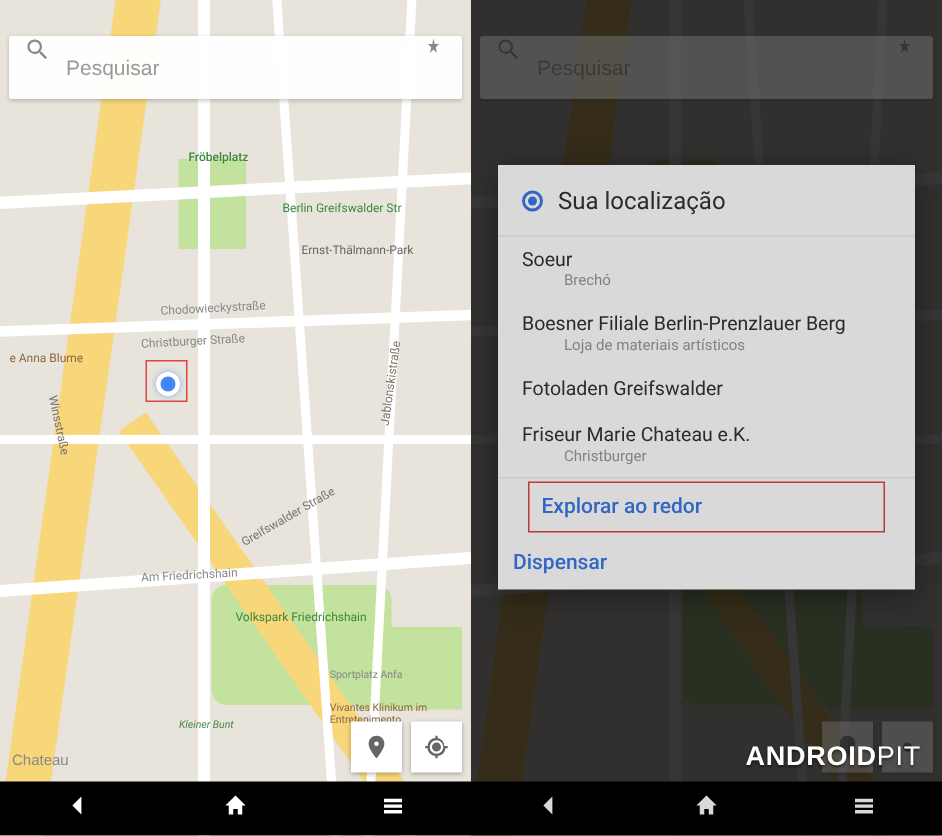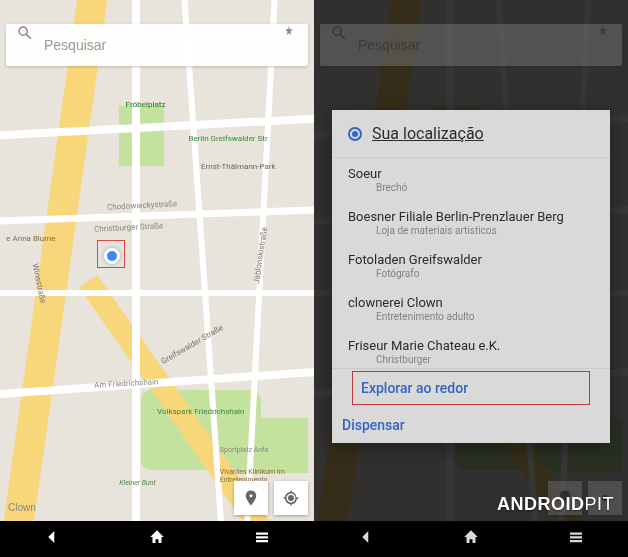--- a/index.html
+++ b/index.html
@@ -62,21 +62,21 @@
 .google-logo { position: absolute; bottom: 44px; left: 8px; font-size: 10px; color: #888; z-index: 8; font-family: Arial;}
 
 .nav-bar { position: absolute; bottom: 0; left: 0; right: 0; height: 36px; background: #000; display: flex; align-items: center; justify-content: space-around; z-index: 20; }
 .nav-btn svg { width: 18px; height: 18px; fill: #fff; }
 
 .dim-overlay { position: absolute; inset: 0; background: rgba(0,0,0,0.5); z-index: 10; }
 .dialog { position: absolute; top: 110px; left: 18px; right: 18px; background: #fff; z-index: 15; box-shadow: 0 4px 20px rgba(0,0,0,0.4); }
 .dialog-header { display: flex; align-items: center; gap: 10px; padding: 14px 16px; border-bottom: 1px solid #eee; }
 .radio-dot { width: 14px; height: 14px; border: 2px solid #3b78e7; border-radius: 50%; display: flex; align-items: center; justify-content: center; }
 .radio-dot::after { content:''; width: 6px; height: 6px; background: #3b78e7; border-radius: 50%; }
-.dialog-title { font-size: 16px; color: #333; text-decoration: underline; }
+.dialog-title { font-size: 16px; color: #333; }
 .place-list { max-height: 210px; overflow: hidden; }
 .place-item { padding: 8px 16px; }
 .place-name { font-size: 13px; color: #333; }
 .place-cat { font-size: 10px; color: #999; margin-top: 1px; margin-left: 28px; }
 .dialog-actions { border-top: 1px solid #eee; }
 .action-btn { padding: 10px; font-size: 14px; color: #3b78e7; border-bottom: 1px solid #eee; font-weight: 500; }
 .action-btn.highlight { border: 1px solid #d44; margin: 2px 20px; padding: 8px;}
 .action-btn:last-child { border-bottom: none; }
 
 .watermark { position: absolute; bottom: 42px; right: 14px; color: #fff; font-size: 18px; font-weight: 300; letter-spacing: 0.5px; z-index: 30; font-family: Arial; text-shadow: 0 1px 2px rgba(0,0,0,0.5);}
@@ -138,21 +138,21 @@
     <div class="search-bar">
       <span class="search-icon"><svg viewBox="0 0 24 24">
             <path d="M15.5 14h-.79l-.28-.27A6.471 6.471 0 0016 9.5 6.5 6.5 0 109.5 16c1.61 0 3.09-.59 4.23-1.57l.27.28v.79l5 4.99L20.49 19l-4.99-5zm-6 0C7.01 14 5 11.99 5 9.5S7.01 5 9.5 5 14 7.01 14 9.5 11.99 14 9.5 14z"></path>
           </svg></span>
       <input class="search-input" placeholder="Pesquisar" style="">
       <span class="mic-icon"><svg viewBox="0 0 24 24">
             <path d="M12 2l1 5h4l-3 3 1 5-3-3-3 3 1-5-3-3h4z"></path>
           </svg></span>
     </div>
 
-    <div class="google-logo">Clown</div>
+    <div class="google-logo">Chateau</div>
     <div class="fab-row">
       <div class="fab">
           <svg viewBox="0 0 24 24">
             <path d="M12 2C8 2 5 5 5 9c0 5 7 13 7 13s7-8 7-13c0-4-3-7-7-7zm0 9a2 2 0 110-4 2 2 0 010 4z"></path>
           </svg>
         </div>
       <div class="fab">
           <svg viewBox="0 0 24 24">
             <path d="M12 8a4 4 0 100 8 4 4 0 000-8zm9 3h-2.07A7 7 0 0013 4.07V2h-2v2.07A7 7 0 004.07 11H2v2h2.07A7 7 0 0011 19.93V22h2v-2.07A7 7 0 0019.93 13H22v-2zM12 18a6 6 0 110-12 6 6 0 010 12z"></path>
           </svg>
@@ -223,25 +223,20 @@
         <div class="place-item">
           <div class="place-name">Soeur</div>
           <div class="place-cat">Brechó</div>
         </div>
         <div class="place-item">
           <div class="place-name">Boesner Filiale Berlin-Prenzlauer Berg</div>
           <div class="place-cat">Loja de materiais artísticos</div>
         </div>
         <div class="place-item">
           <div class="place-name">Fotoladen Greifswalder</div>
-          <div class="place-cat">Fotógrafo</div>
-        </div>
-        <div class="place-item">
-          <div class="place-name">clownerei Clown</div>
-          <div class="place-cat">Entretenimento adulto</div>
         </div>
         <div class="place-item">
           <div class="place-name">Friseur Marie Chateau e.K.</div>
           <div class="place-cat">Christburger</div>
         </div>
       </div>
       <div class="dialog-actions">
         <div class="action-btn highlight">Explorar ao redor</div>
         <div class="action-btn">Dispensar</div>
       </div>

